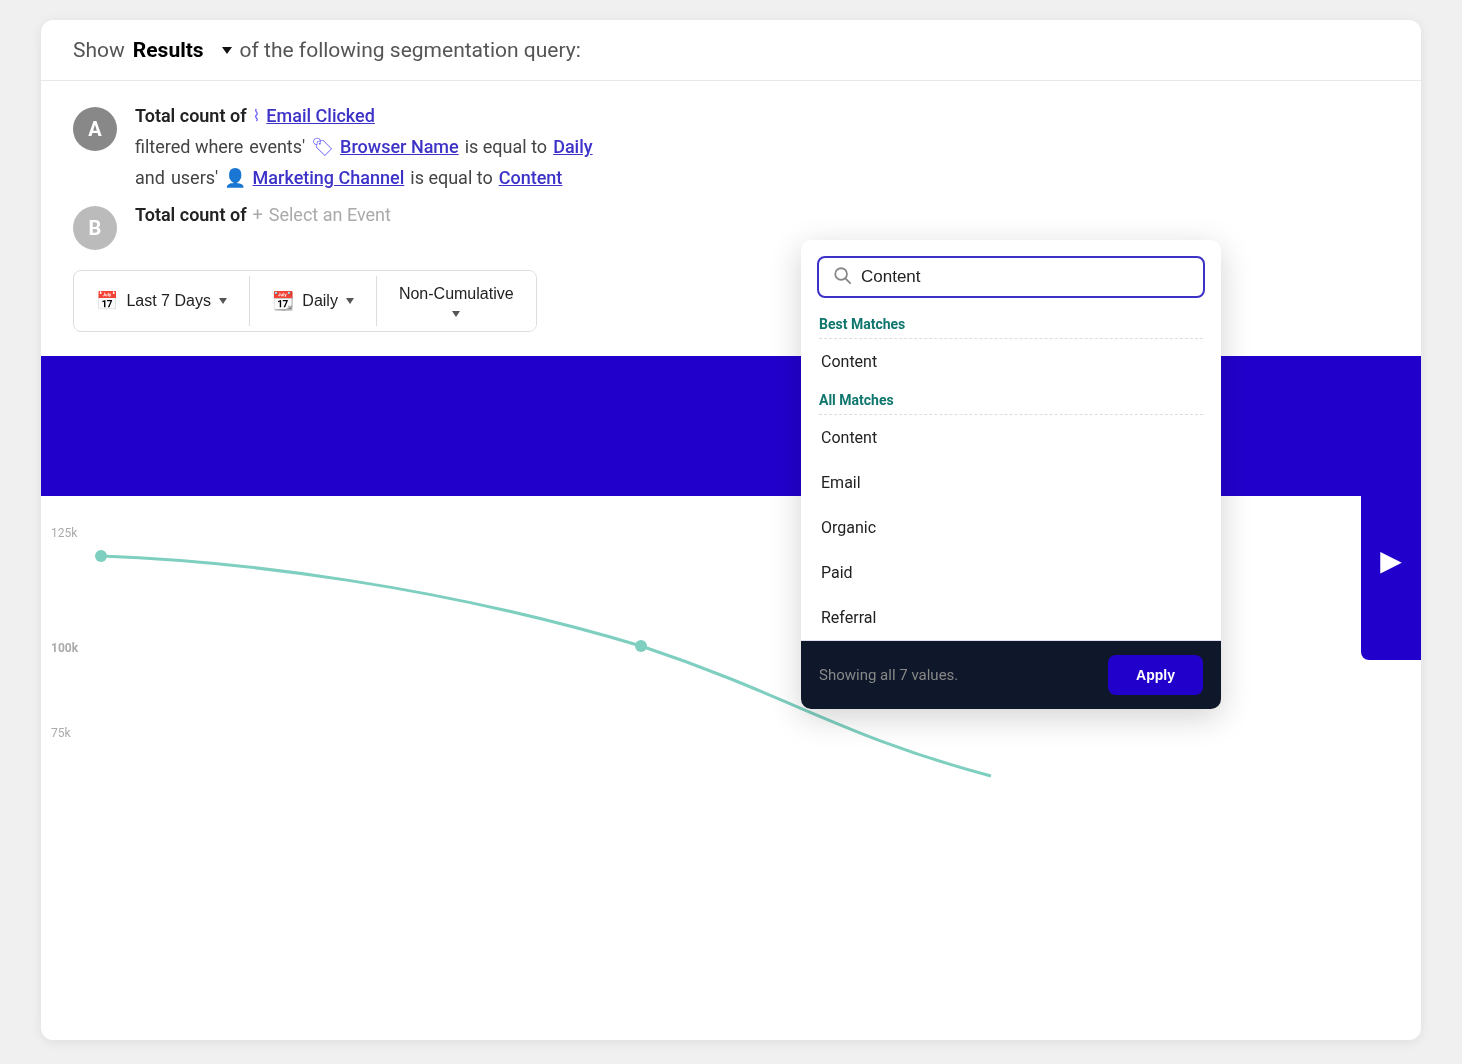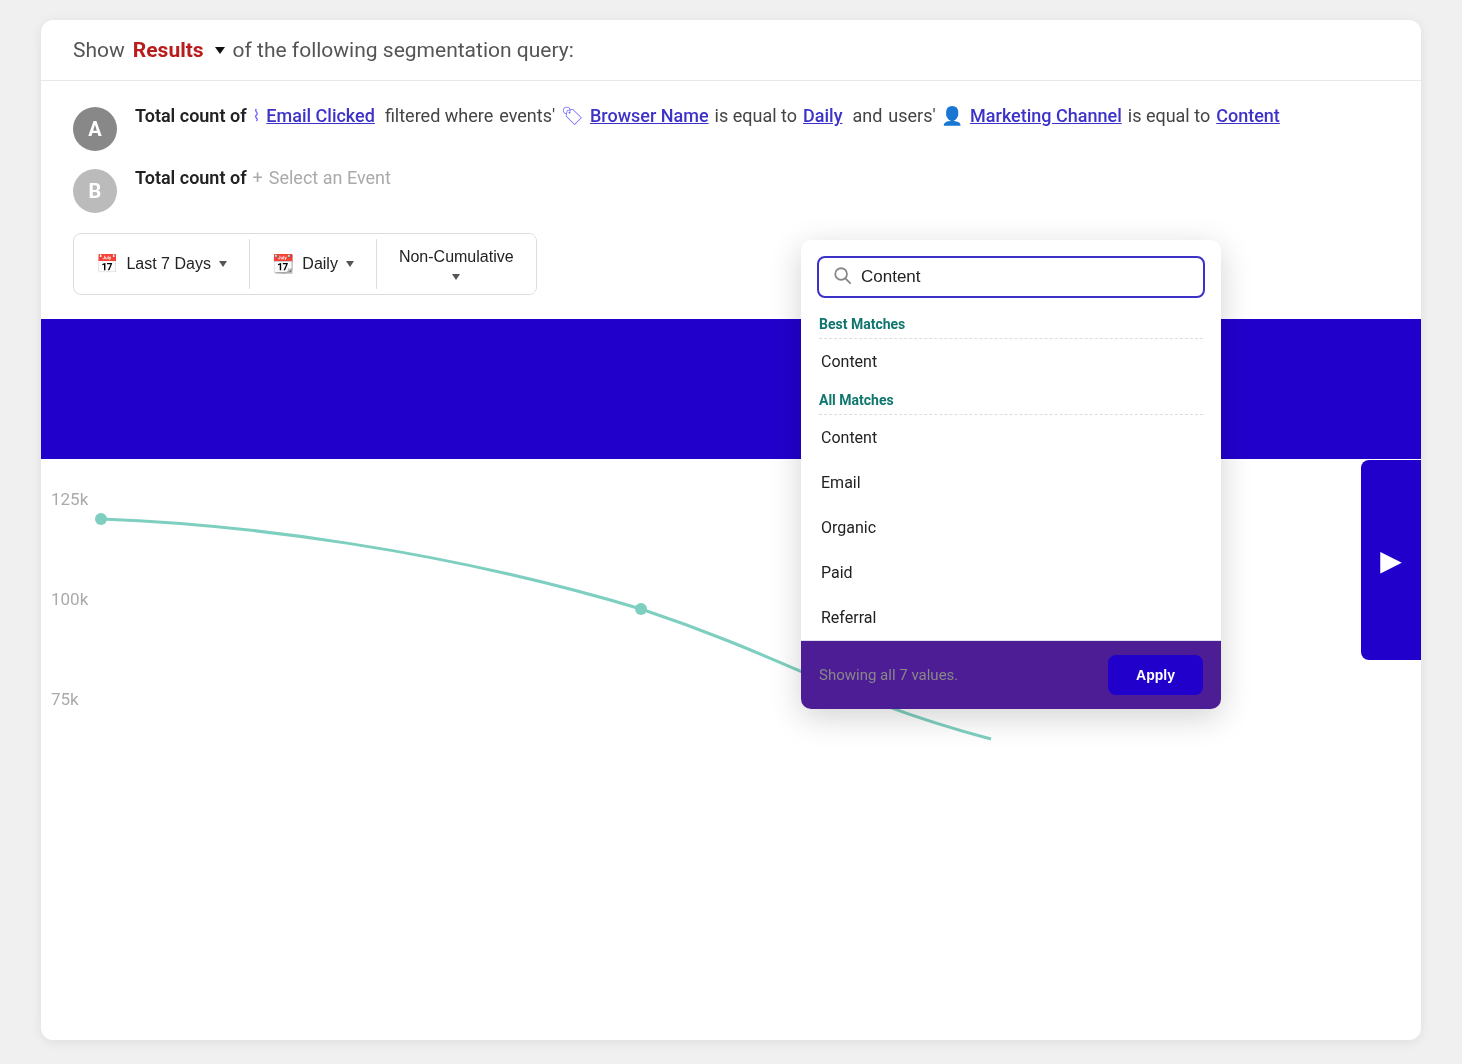--- a/index.html
+++ b/index.html
@@ -32,23 +32,23 @@
       font-size: 21px;
       color: #222;
     }
     .header-show {
       color: #555;
       margin-right: 8px;
     }
     .header-results {
       display: flex;
       align-items: center;
-      gap: 9px;
+      gap: 16px;
       font-weight: 700;
-      color: #b91c1c;
+      color: #000000;
       cursor: pointer;
     }
     .chevron-down {
       display: inline-block;
       width: 0;
       height: 0;
       border-left: 5px solid transparent;
       border-right: 5px solid transparent;
       border-top: 7px solid #111;
       margin-left: 2px;
@@ -82,20 +82,21 @@
       color: #fff;
       flex-shrink: 0;
       margin-right: 18px;
       margin-top: 2px;
     }
     .badge-a { background: #888; }
     .badge-b { background: #bbb; }
 
     .query-lines {
       display: flex;
+      flex-direction: column;
       gap: 10px;
     }
     .query-line {
       display: flex;
       align-items: center;
       flex-wrap: wrap;
       gap: 6px;
       font-size: 18px;
       color: #333;
     }
@@ -196,21 +197,21 @@
       position: absolute;
       top: 140px;
       left: 0;
       width: 100%;
       height: 340px;
       background: #fff;
     }
     .y-label {
       position: absolute;
       left: 10px;
-      font-size: 17px;
+      font-size: 12px;
       color: #aaa;
     }
 
     
     .dropdown-overlay {
       position: absolute;
       top: 220px;
       left: 760px;
       width: 420px;
       background: #fff;
@@ -260,21 +261,21 @@
       font-size: 16px;
       color: #222;
       cursor: pointer;
       display: block;
     }
     .dropdown-footer {
       display: flex;
       align-items: center;
       justify-content: space-between;
       padding: 14px 18px;
-      background: #4c1d95;
+      background: #0f172a;
       border-top: 1px solid #e0e0ee;
     }
     .footer-count {
       font-size: 15px;
       color: #888;
     }
     .apply-btn {
       background: #2200cc;
       color: #fff;
       border: none;
@@ -380,21 +381,21 @@
     </div>
 
   </div>
 
   <div class="chart-area">
     <div class="chart-bar-top"></div>
 
     <div class="chart-svg-area">
 
       <span class="y-label" style="top: 30px;">125k</span>
-      <span class="y-label" style="top: 130px;">100k</span>
+      <span class="y-label" style="top: 145px; font-weight: bold;">100k</span>
       <span class="y-label" style="top: 230px;">75k</span>
       <svg width="100%" height="340" viewBox="0 0 1380 340" style="position:absolute;top:0;left:0;">
 
         <path d="M 60 60 C 200 65, 400 90, 600 150 C 750 200, 800 240, 950 280" fill="none" stroke="#7ecfc0" stroke-width="3"></path>
 
         <circle cx="60" cy="60" r="6" fill="#7ecfc0"></circle>
         <circle cx="600" cy="150" r="6" fill="#7ecfc0"></circle>
       </svg>
     </div>
   </div>

